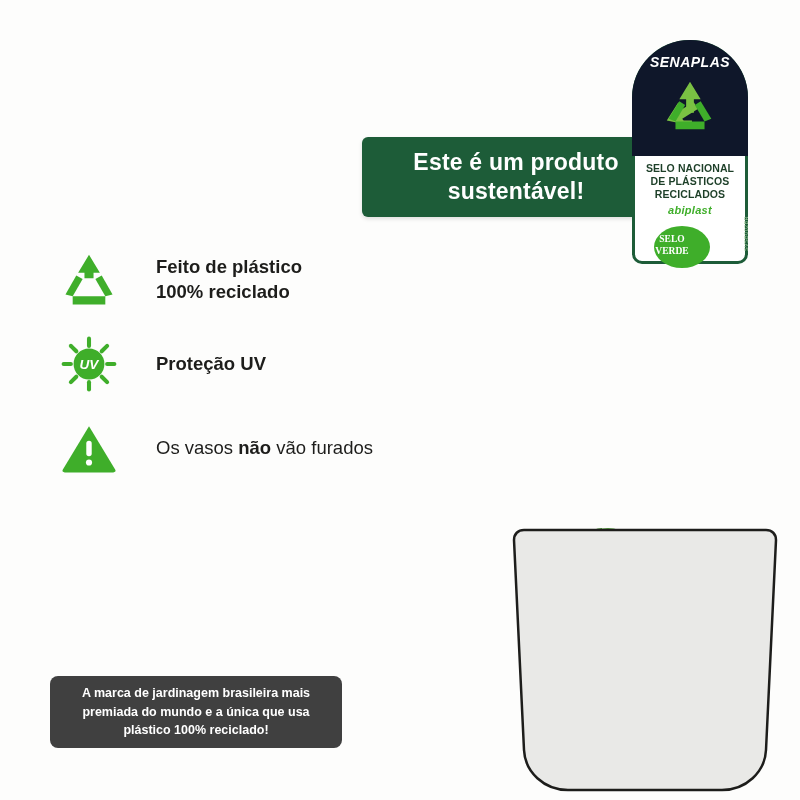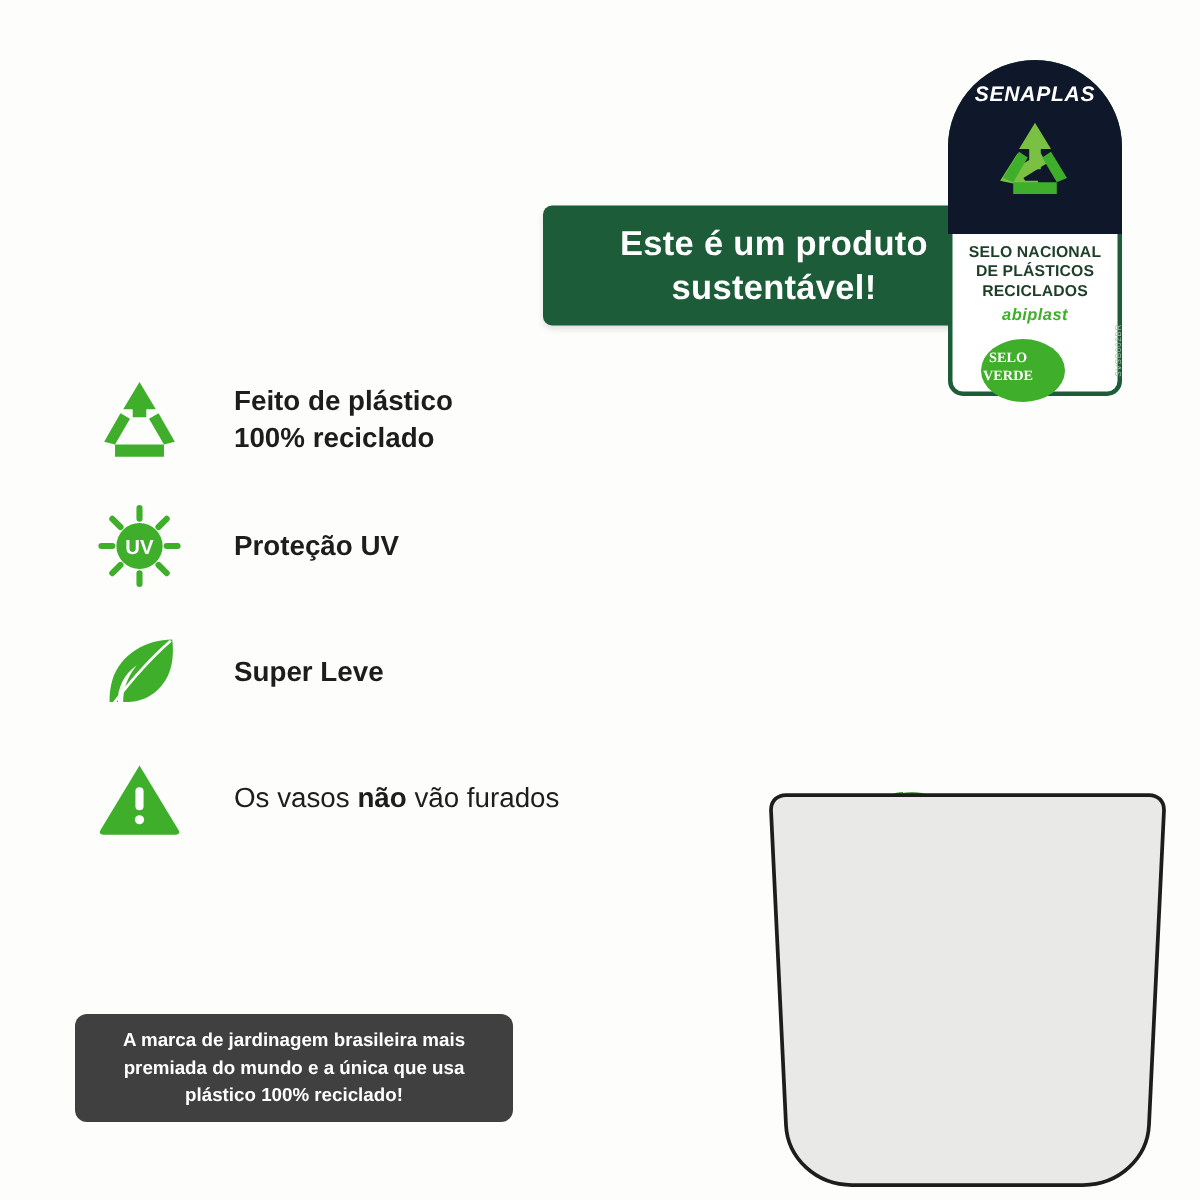--- a/index.html
+++ b/index.html
@@ -165,21 +165,22 @@
     display: flex;
     align-items: center;
     height: 84px;
   }
   .feature-icon {
     width: 62px;
     min-width: 62px;
     height: 62px;
     display: flex;
     align-items: center;
-    justify-content: flex-end;
+    justify-content: flex-start;
+    font-style: italic;
   }
   .feature-label {
     margin-left: 34px;
     color: #1d1d1b;
     font-size: 18.5px;
     font-weight: bold;
     line-height: 1.35;
   }
   .feature-label .reg { font-weight: normal; }
 
@@ -295,31 +296,20 @@
         </g>
         <circle cx="32" cy="32" r="17" fill="#3fae2a"></circle>
         <text x="32" y="38" text-anchor="middle" fill="#ffffff" font-family="Liberation Sans, sans-serif" font-size="15" font-weight="bold">UV</text>
       </svg>
     </div>
     <div class="feature-label">
       <span>Proteção UV</span>
     </div>
   </div>
 
-  <div class="feature">
-    <div class="feature-icon">
-      <svg viewBox="0 0 64 64" width="58" height="58" aria-hidden="true">
-        <path d="M56 8 C38 8 18 18 12 38 C10 45 10 50 10 54 L16 54 C16 44 20 34 30 27 C22 37 20 46 20 54 L24 54 C34 54 48 48 54 32 C57 24 57 14 56 8 Z" fill="#3fae2a"></path>
-        <path d="M55 9 C40 22 26 38 13 55" stroke="#ffffff" stroke-width="2" fill="none"></path>
-      </svg>
-    </div>
-    <div class="feature-label">
-      <span>Super Leve</span>
-    </div>
-  </div>
 
   <div class="feature">
     <div class="feature-icon">
       <svg viewBox="0 0 64 64" width="58" height="58" aria-hidden="true">
         <path d="M32 8 L61 56 C62 58 60 59 58 59 L6 59 C4 59 2 58 3 56 Z" fill="#3fae2a"></path>
         <rect x="29" y="24" width="6" height="17" rx="3" fill="#ffffff"></rect>
         <circle cx="32" cy="48" r="3.4" fill="#ffffff"></circle>
       </svg>
     </div>
     <div class="feature-label">

